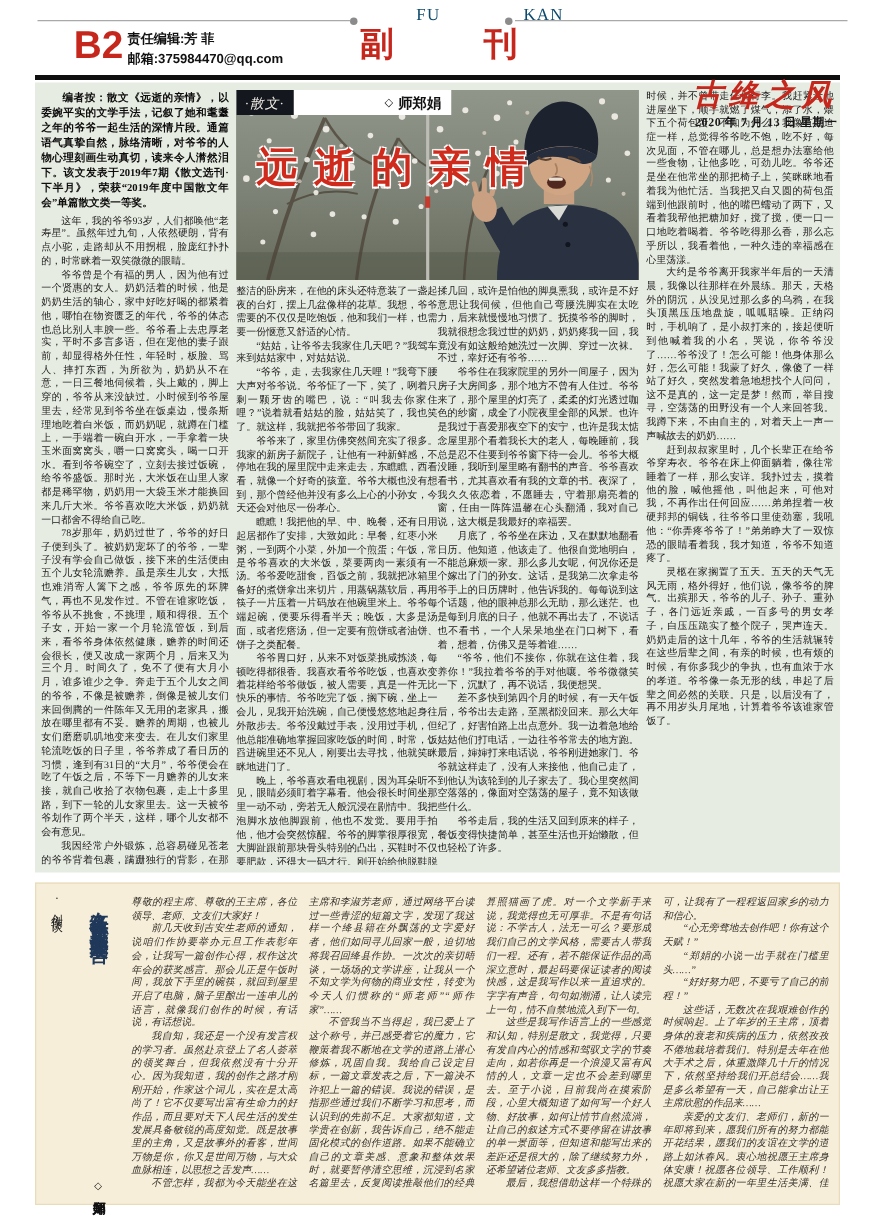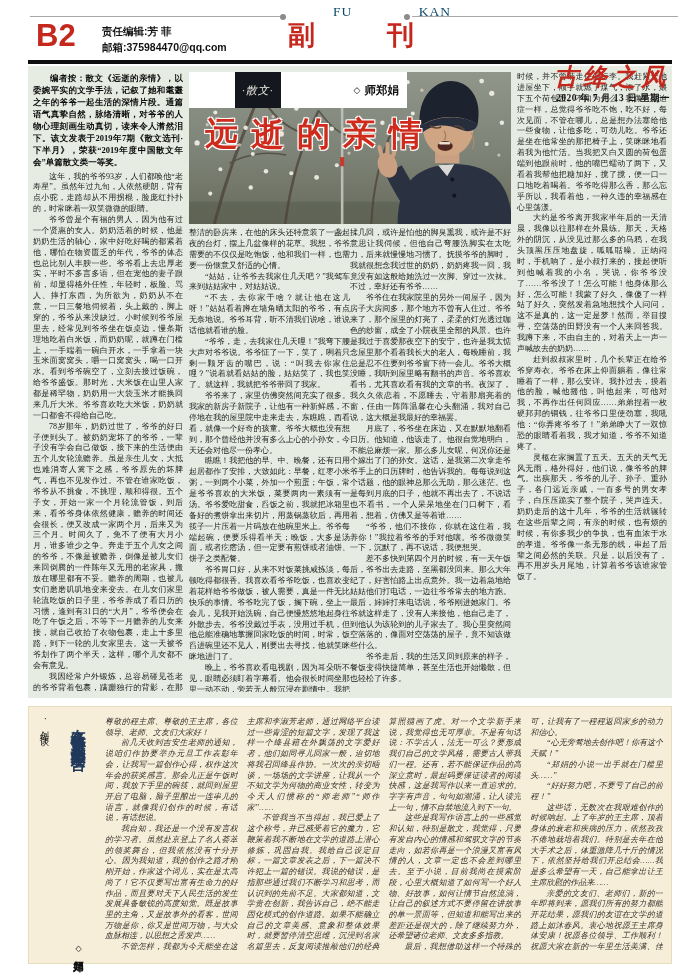--- a/index.html
+++ b/index.html
@@ -31,21 +31,21 @@
   .col1,.col4{width:150px;flex:0 0 150px;}
   .mid{flex:1;display:flex;flex-direction:column;min-width:0;}
   .midcols{display:flex;gap:0;flex:1;margin-top:4px;min-height:0;}
   .midcols .col{flex:1;}
   .para{margin:0;text-indent:2em;}
   .cont .para:first-child{text-indent:0;}
   .note{margin:0 0 3px;font-weight:bold;font-size:8.5px;line-height:1.42;text-indent:2em;color:#0d0d0d;}
   
   .photo{position:relative;margin:0;height:152px;overflow:hidden;background:#7e8377;}
   .photo svg{position:absolute;inset:0;width:100%;height:100%;}
-  .pstrip{position:absolute;left:0;top:0;width:172px;height:36px;background:#ffffff;display:flex;align-items:stretch;padding-left:46px;}
+  .pstrip{position:absolute;left:0;top:0;width:172px;height:20px;background:#ffffff;display:flex;align-items:stretch;}
   .pbadge{background:#14171d;color:#f0ede6;font-style:italic;font-size:11px;display:flex;
           align-items:center;padding:0 7px;letter-spacing:1px;}
   .pauthor{flex:1;display:flex;align-items:center;justify-content:flex-end;gap:4px;
            font-weight:bold;font-size:11.5px;padding-right:8px;color:#101010;}
   .pauthor .dia{font-weight:normal;font-size:9px;}
   .ptitle{position:absolute;left:12px;top:36px;margin:4px;font-size:33px;font-weight:bold;color:#cf2b1c;
           letter-spacing:13px;white-space:nowrap;
           text-shadow:0 0 2px #fff,1px 1px 0 #fff,-1px -1px 0 #fff,1px -1px 0 #fff,-1px 1px 0 #fff;}
   
   .speech{margin:8px 28px 0;height:258px;box-sizing:border-box;background:#f7eeda;border:1px solid #e8dcba;
@@ -62,21 +62,21 @@
 </head>
 <body>
 
 <div class="page">
 
   <header class="hdr">
     <div class="hline l"></div>
     <div class="hline r"></div>
     <span class="hdot l"></span>
     <span class="hdot r"></span>
-    <div class="pageno" style="color:#c5271d;">B2</div>
+    <div class="pageno" style="color:#c5271d;margin-left:23px;">B2</div>
     <div class="edbox">
       <div>责任编辑:芳 菲</div>
       <div>邮箱:375984470@qq.com</div>
     </div>
     <div class="fukan-en">
       <span>FU</span>
       <span>KAN</span>
     </div>
     <div class="fukan-cn" style="color:#c5271d;">
       <span>副</span>
@@ -196,21 +196,20 @@
             <span class="dia">◇</span>
             <span>师郑娟</span>
           </span>
         </div>
         <h1 class="ptitle">远逝的亲情</h1>
       </figure>
       <div class="midcols">
         <div class="col cont">
             <p class="para">整洁的卧房来，在他的床头还特意装了一盏起夜的台灯，摆上几盆像样的花草。我想，爷爷需要的不仅仅是吃饱饭，他和我们一样，也需要一份惬意又舒适的心情。</p>
             <p class="para">“姑姑，让爷爷去我家住几天吧？”我驾车来到姑姑家中，对姑姑说。</p>
-            <p class="para">“不去，去你家干啥？就让他在这儿呀！”姑姑看着蹲在墙角晒太阳的爷爷，有点无奈地说。爷爷耳背，听不清我们说啥，谁说话他就看谁的脸。</p>
             <p class="para">“爷爷，走，去我家住几天哩！”我弯下腰大声对爷爷说。爷爷怔了一下，笑了，咧着只剩一颗牙齿的嘴巴，说：“叫我去你家住哩？”说着就看姑姑的脸，姑姑笑了，我也笑了。就这样，我就把爷爷带回了我家。</p>
             <p class="para">爷爷来了，家里仿佛突然间充实了很多。我家的新房子新院子，让他有一种新鲜感，不停地在我的屋里院中走来走去，东瞧瞧，西看看，就像一个好奇的孩童。爷爷大概也没有想到，那个曾经他并没有多么上心的小孙女，今天还会对他尽一份孝心。</p>
             <p class="para">瞧瞧！我把他的早、中、晚餐，还有日用起居都作了安排，大致如此：早餐，红枣小米粥，一到两个小菜，外加一个煎蛋；午饭，常是爷爷喜欢的大米饭，菜要两肉一素须有一汤。爷爷爱吃甜食，舀饭之前，我就把冰箱里备好的煮饼拿出来切片，用蒸锅蒸软后，再用筷子一片压着一片码放在他碗里米上。爷爷每端起碗，便要乐得看半天；晚饭，大多是汤面，或者疙瘩汤，但一定要有煎饼或者油饼、饼子之类配餐。</p>
             <p class="para">爷爷胃口好，从来不对饭菜挑咸拣淡，每顿吃得都很香。我喜欢看爷爷吃饭，也喜欢变着花样给爷爷做饭，被人需要，真是一件无比快乐的事情。爷爷吃完了饭，搁下碗，坐上一会儿，见我开始洗碗，自己便慢悠悠地起身往外散步去。爷爷没戴过手表，没用过手机，但他总能准确地掌握回家吃饭的时间，时常，饭舀进碗里还不见人，刚要出去寻找，他就笑眯眯地进门了。</p>
             <p class="para">晚上，爷爷喜欢看电视剧，因为耳朵听不见，眼睛必须盯着字幕看。他会很长时间坐那里一动不动，旁若无人般沉浸在剧情中。我把泡脚水放他脚跟前，他也不发觉。要用手拍他，他才会突然惊醒。爷爷的脚掌很厚很宽，大脚趾跟前那块骨头特别的凸出，买鞋时不仅要肥款，还得大一码才行。刚开始给他脱鞋脱袜揉脚时，总要和我推</p>
           </div>
         <div class="col cont">
             <p class="para">揉几回，或许是怕他的脚臭熏我，或许是不好意思让我伺候，但他自己弯腰洗脚实在太吃力，后来就慢慢地习惯了。抚摸爷爷的脚时，我就很想念我过世的奶奶，奶奶疼我一回，我竟没有如这般给她洗过一次脚、穿过一次袜。不过，幸好还有爷爷……</p>
             <p class="para">爷爷住在我家院里的另外一间屋子，因为房子大房间多，那个地方不曾有人住过。爷爷来了，那个屋里的灯亮了，柔柔的灯光透过咖色的纱窗，成全了小院夜里全部的风景。也许是我过于喜爱那夜空下的安宁，也许是我太惦念屋里那个看着我长大的老人，每晚睡前，我总是忍不住要到爷爷窗下待一会儿。爷爷大概没睡，我听到屋里略有翻书的声音。爷爷喜欢看书，尤其喜欢看有我的文章的书。夜深了，我久久依恋着，不愿睡去，守着那扇亮着的窗，任由一阵阵温馨在心头翻涌，我对自己说，这大概是我最好的幸福罢。</p>
             <p class="para">月底了，爷爷坐在床边，又在默默地翻看日历。他知道，他该走了。他很自觉地明白，不能总麻烦一家。那么多儿女呢，何况你还是个嫁出了门的孙女。这话，是我第二次拿走爷爷手上的日历牌时，他告诉我的。每每说到这个话题，他的眼神总那么无助，那么迷茫。也是每到月底的日子，他就不再出去了，不说话也不看书，一个人呆呆地坐在门口树下，看着，想着，仿佛又是等着谁……</p>

